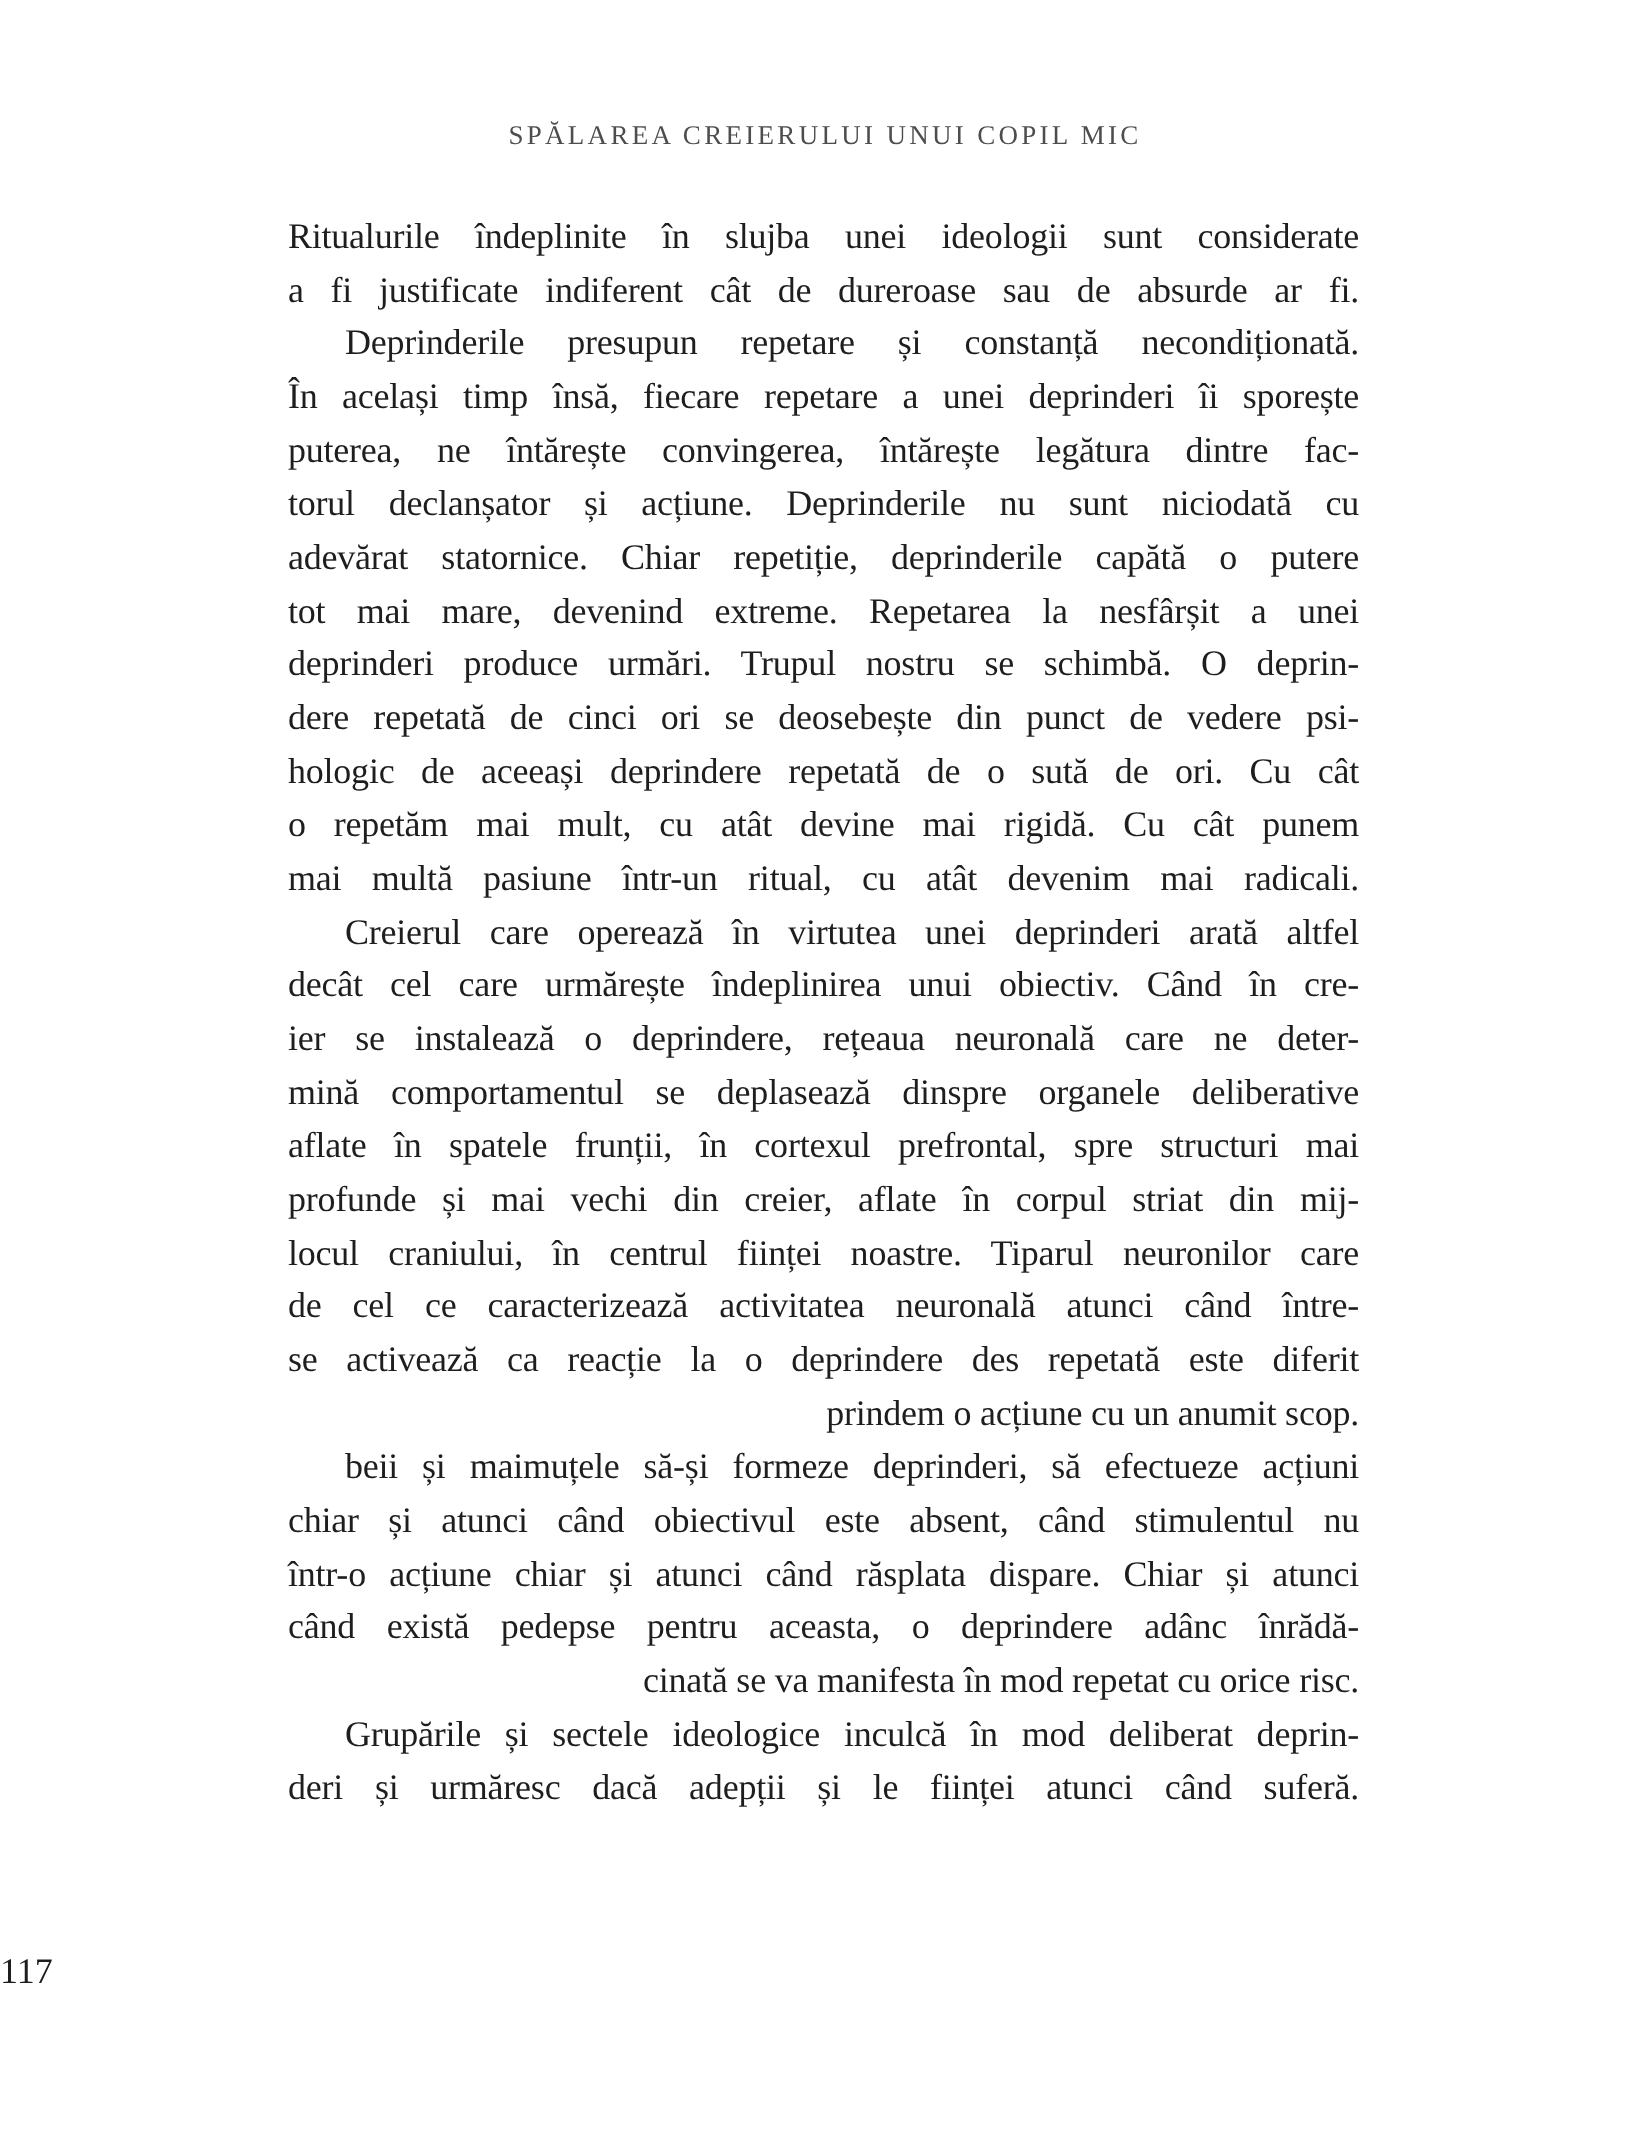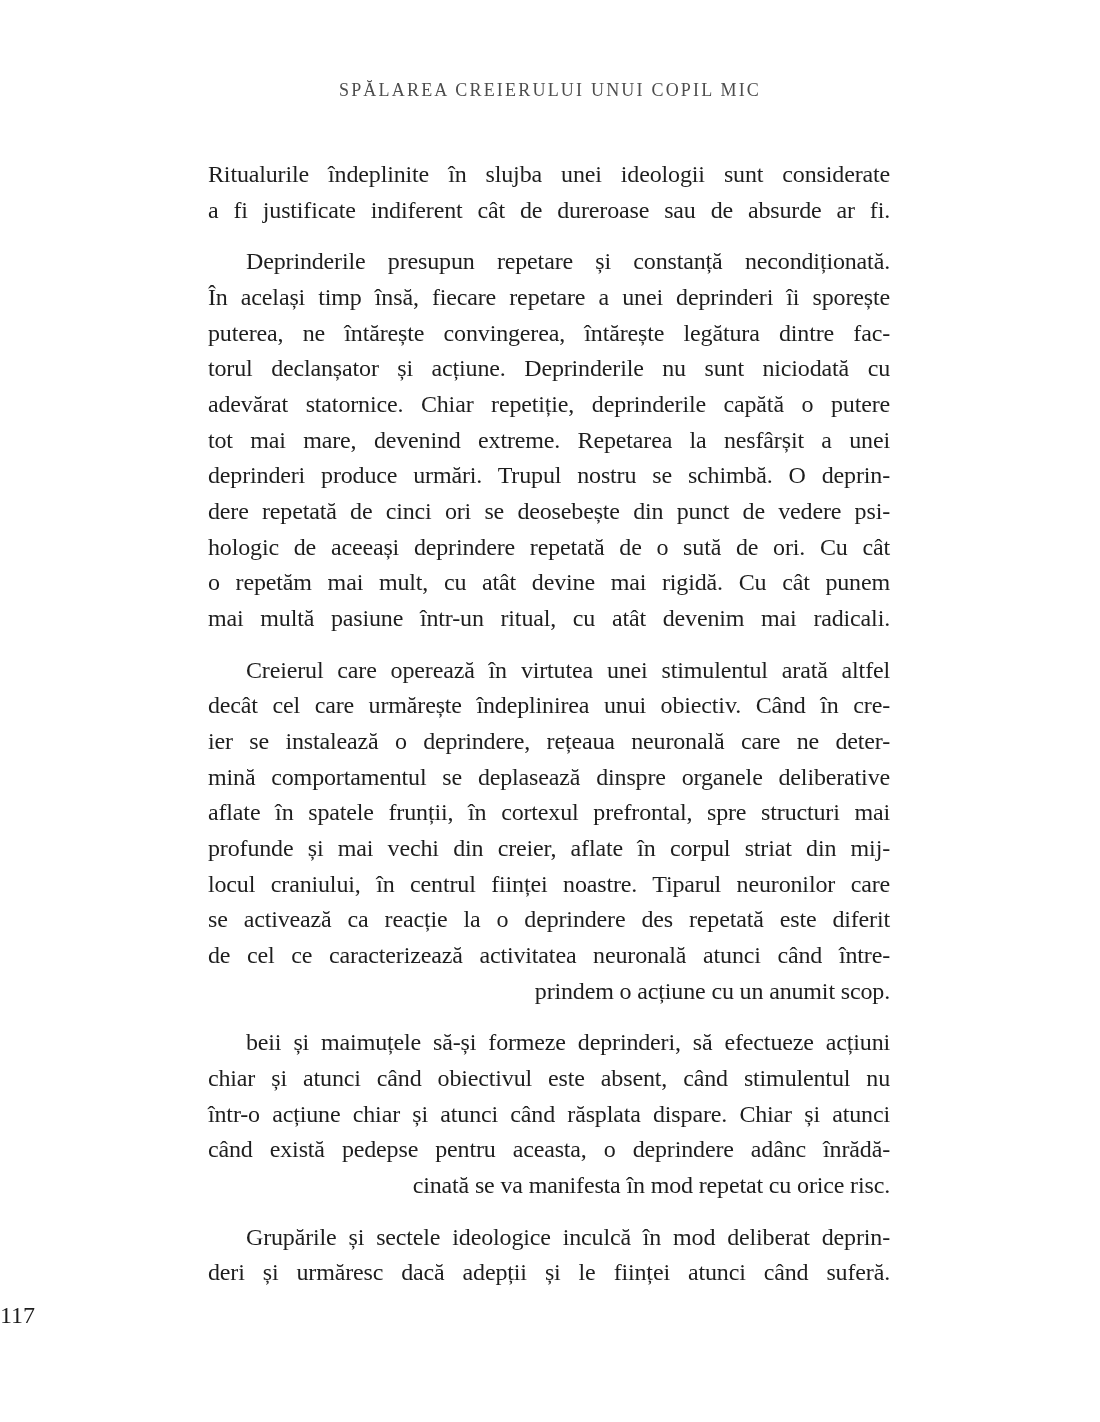--- a/index.html
+++ b/index.html
@@ -28,21 +28,21 @@
     letter-spacing: 2.2px;
     color: var(--header-color, #4d4d4d);
     text-transform: uppercase;
   }
   .body-text {
     position: absolute;
     top: 141px;
     left: 192px;
     width: 714px;
   }
-  .paragraph { margin: 16px; }
+  .paragraph { margin: 0; }
   .line {
     height: 35.68px;
     line-height: 35.68px;
     font-size: 24px;
     letter-spacing: -0.15px;
     white-space: nowrap;
     text-align: right;
   }
   .line.just {
     text-align: justify;
@@ -79,29 +79,29 @@
         <div class="line just">torul declanșator și acțiune. Deprinderile nu sunt niciodată cu</div>
         <div class="line just">adevărat statornice. Chiar repetiție, deprinderile capătă o putere</div>
         <div class="line just">tot mai mare, devenind extreme. Repetarea la nesfârșit a unei</div>
         <div class="line just">deprinderi produce urmări. Trupul nostru se schimbă. O deprin-</div>
         <div class="line just">dere repetată de cinci ori se deosebește din punct de vedere psi-</div>
         <div class="line just">hologic de aceeași deprindere repetată de o sută de ori. Cu cât</div>
         <div class="line just">o repetăm mai mult, cu atât devine mai rigidă. Cu cât punem</div>
         <div class="line just">mai multă pasiune într-un ritual, cu atât devenim mai radicali.</div>
       </div>
       <div class="paragraph indent">
-        <div class="line just">Creierul care operează în virtutea unei stimulentul arată altfel</div>
+        <div class="line just">Creierul care operează în virtutea unei deprinderi arată altfel</div>
         <div class="line just">decât cel care urmărește îndeplinirea unui obiectiv. Când în cre-</div>
         <div class="line just">ier se instalează o deprindere, rețeaua neuronală care ne deter-</div>
         <div class="line just">mină comportamentul se deplasează dinspre organele deliberative</div>
         <div class="line just">aflate în spatele frunții, în cortexul prefrontal, spre structuri mai</div>
         <div class="line just">profunde și mai vechi din creier, aflate în corpul striat din mij-</div>
         <div class="line just">locul craniului, în centrul ființei noastre. Tiparul neuronilor care</div>
+        <div class="line just">de cel ce caracterizează activitatea neuronală atunci când între-</div>
         <div class="line just">se activează ca reacție la o deprindere des repetată este diferit</div>
-        <div class="line just">de cel ce caracterizează activitatea neuronală atunci când între-</div>
         <div class="line">prindem o acțiune cu un anumit scop.</div>
       </div>
       <div class="paragraph indent">
         <div class="line just">beii și maimuțele să-și formeze deprinderi, să efectueze acțiuni</div>
         <div class="line just">chiar și atunci când obiectivul este absent, când stimulentul nu</div>
         <div class="line just">într-o acțiune chiar și atunci când răsplata dispare. Chiar și atunci</div>
         <div class="line just">când există pedepse pentru aceasta, o deprindere adânc înrădă-</div>
         <div class="line">cinată se va manifesta în mod repetat cu orice risc.</div>
       </div>
       <div class="paragraph indent">

